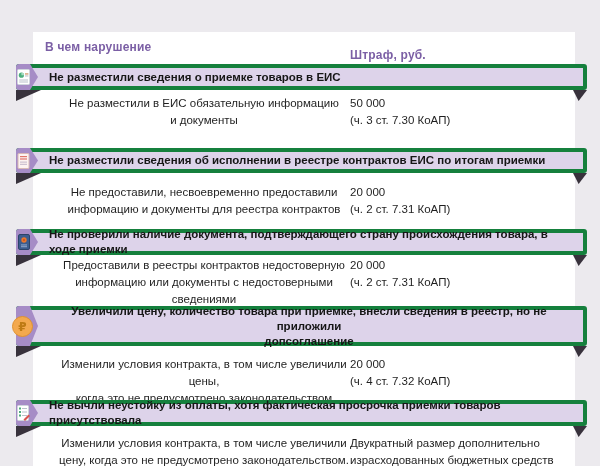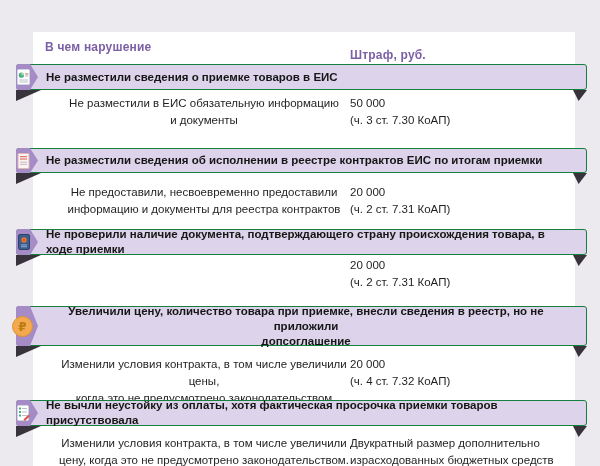--- a/index.html
+++ b/index.html
@@ -4,21 +4,21 @@
 <style>
   html,body{margin:0;padding:0;background:#ECEAEE;}
   #page{position:relative;width:600px;height:466px;background:#ECEAEE;overflow:hidden;
         font-family:"Liberation Sans","DejaVu Sans",sans-serif;color:#1f1f1f;padding-left:44px;}
   .card{position:absolute;left:33px;top:32px;width:542px;height:434px;background:#ffffff;}
   .col-head{position:absolute;font-weight:bold;font-size:12px;color:#7B5FA5;letter-spacing:.2px;}
   .head-violation{left:45px;top:40px;}
   .head-fine{left:350px;top:48px;}
 
   .banner{position:absolute;left:16px;width:571px;box-sizing:border-box;
-          background:#DDD3EA;border:1px solid #15803d;border-radius:3px;
+          background:#DDD3EA;border:4px solid #15803d;border-radius:3px;
           display:flex;flex-direction:column;justify-content:center;padding-left:29px;}
   .banner .bt{font-weight:bold;font-size:11.5px;line-height:15px;color:#161616;width:520px;}
   .tab{position:absolute;left:16px;background:#A68CC6;border-radius:3px 0 0 3px;
        display:flex;align-items:center;justify-content:center;padding-right:7px;box-sizing:border-box;
        clip-path:polygon(0 0,14px 0,100% 50%,14px 100%,0 100%);width:22px;}
   .fold-l{position:absolute;left:16px;width:25px;height:11px;background:#38323C;
           clip-path:polygon(0 0,100% 0,0 100%);}
   .fold-r{position:absolute;left:573px;width:14px;height:11px;background:#38323C;
           clip-path:polygon(0 0,100% 0,40% 100%);}
 
@@ -109,20 +109,24 @@
         <rect x="0.5" y="0.5" width="11" height="15" rx="1.4" fill="#3C5C8E" stroke="#2c4368"></rect>
         <circle cx="6" cy="6" r="2.7" fill="#E8772E"></circle>
         <circle cx="6" cy="6" r="1.1" fill="#c9531c"></circle>
         <rect x="3" y="10.5" width="6" height="0.9" fill="#9db4d6"></rect>
         <rect x="3" y="12.3" width="6" height="0.9" fill="#9db4d6"></rect>
       </svg>
     </span>
   </div>
   <div class="fold-l f3"></div>
   <div class="fold-r f3"></div>
+  <div class="cell c1 r3">
+    <div>Предоставили в реестры контрактов недостоверную</div>
+    <div>информацию или документы с недостоверными сведениями</div>
+  </div>
   <div class="cell c2 r3">
     <div>20 000</div>
     <div>(ч. 2 ст. 7.31 КоАП)</div>
   </div>
 
   <div class="banner b4">
     <div class="bt">Увеличили цену, количество товара при приемке, внесли сведения в реестр, но не приложили</div>
     <div class="bt">допсоглашение</div>
   </div>
   <div class="tab t4"></div>

